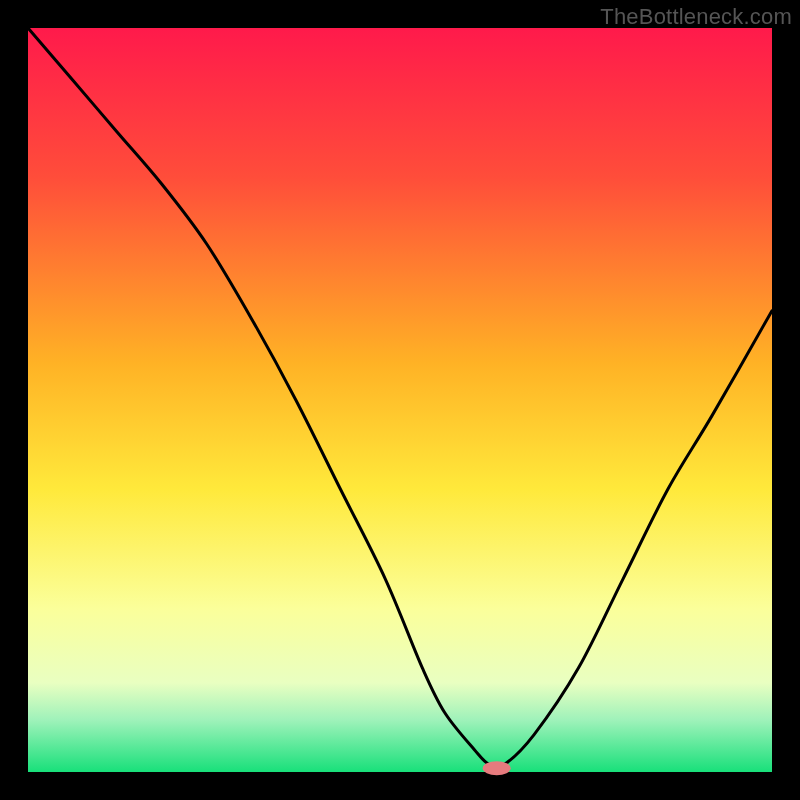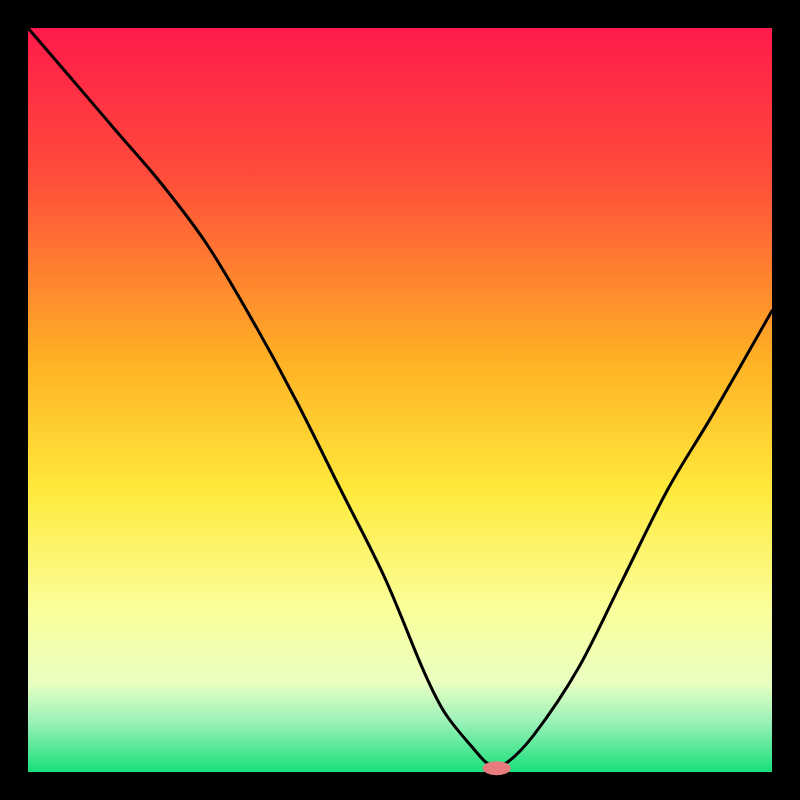--- a/index.html
+++ b/index.html
@@ -31,20 +31,21 @@
     position: absolute;
     left: 0;
     top: 0;
   }
 </style>
 </head>
 <body>
 
 <div class="frame">
 
+  <div class="watermark">TheBottleneck.com</div>
 
   <svg width="800" height="800" viewBox="0 0 800 800">
     <defs>
       <linearGradient id="bg-grad" x1="0" y1="0" x2="0" y2="1">
           <stop offset="0%" stop-color="#ff1a4b"></stop>
           <stop offset="20%" stop-color="#ff4d3a"></stop>
           <stop offset="45%" stop-color="#ffb225"></stop>
           <stop offset="62%" stop-color="#ffe93b"></stop>
           <stop offset="78%" stop-color="#fbff9a"></stop>
           <stop offset="88%" stop-color="#e9ffc1"></stop>

